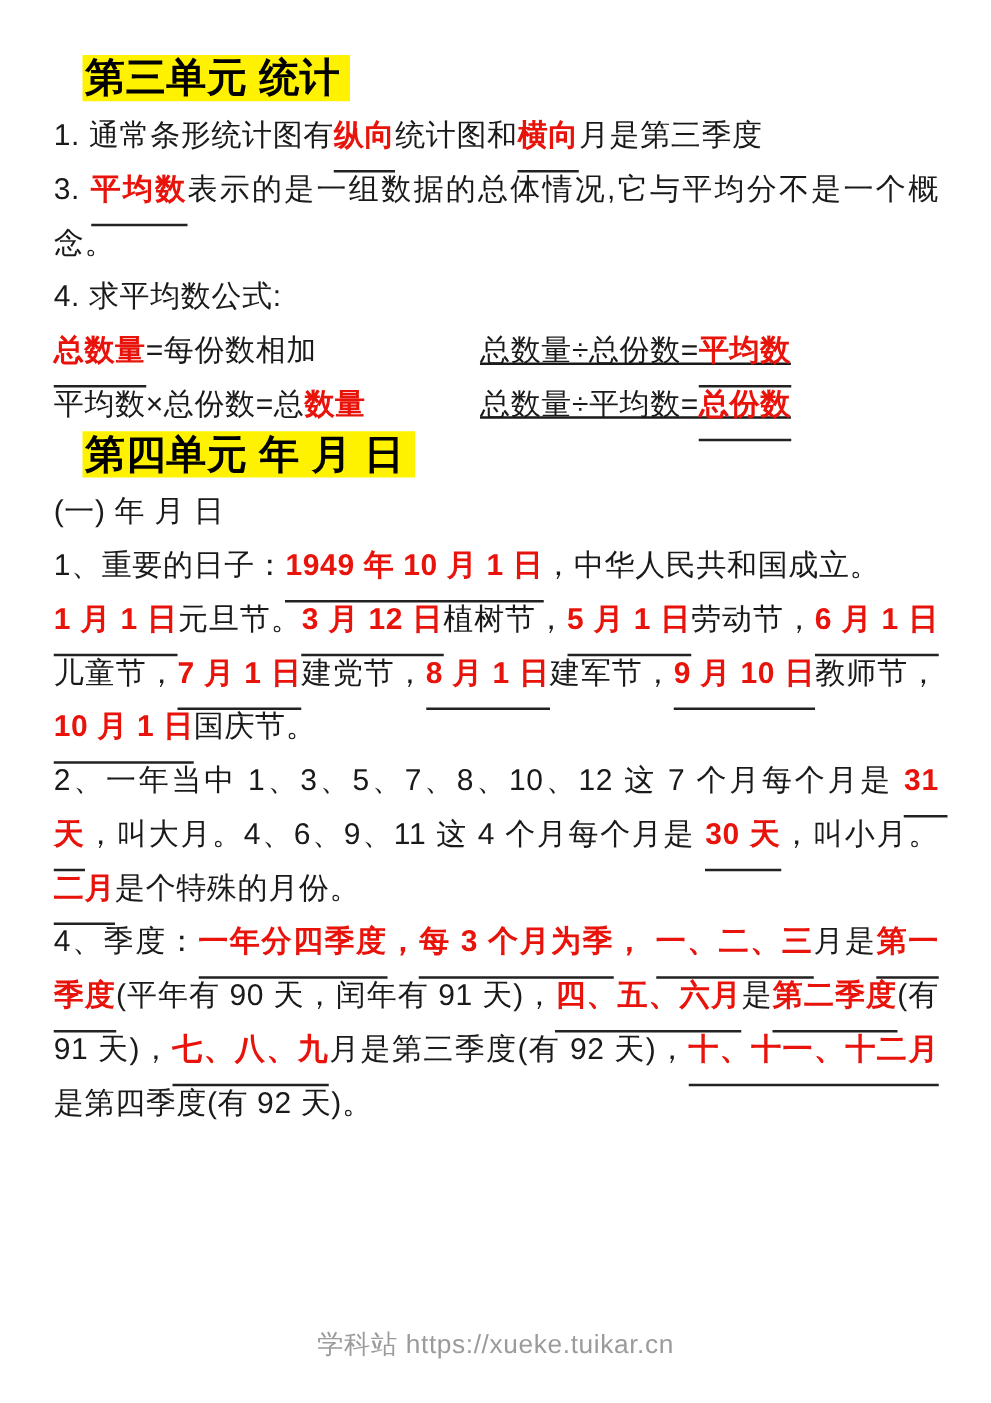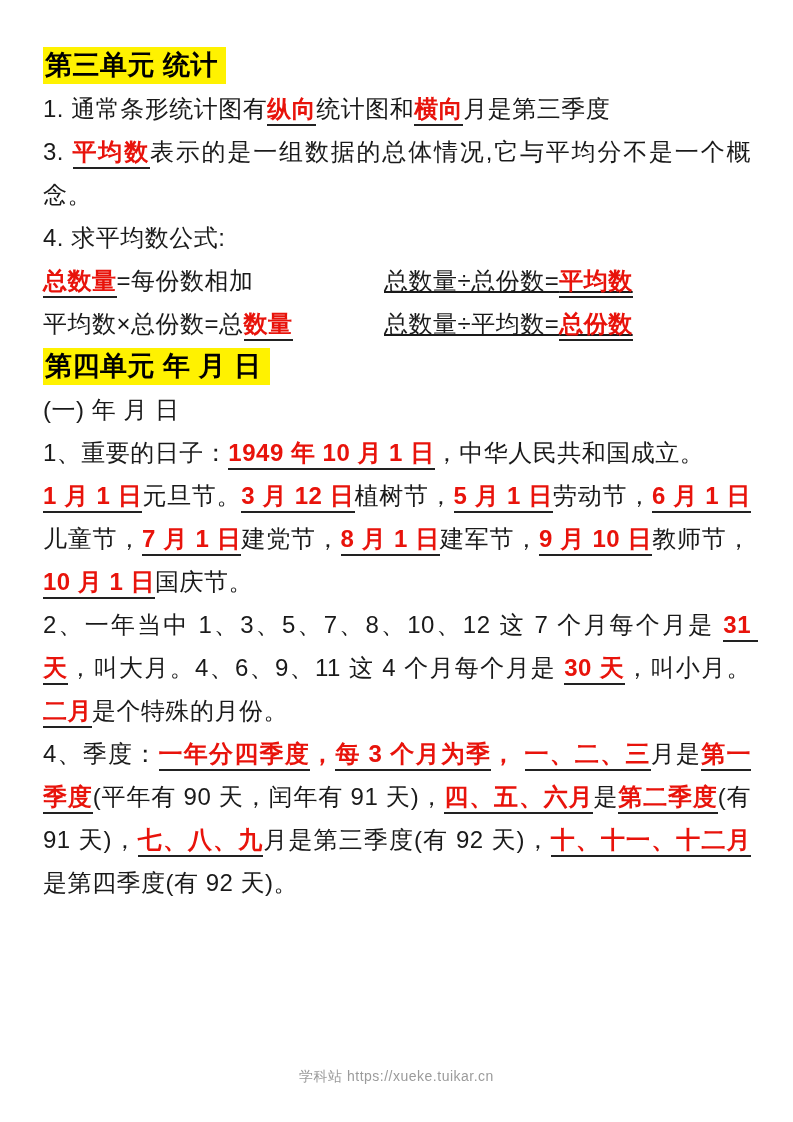--- a/index.html
+++ b/index.html
@@ -27,53 +27,54 @@
   }
   .para{
     margin:0;
     text-align:justify;
   }
   .heading-line{margin:0;}
   .heading{
     display:inline-block;
     background:var(--highlight);
     font-weight:bold;
-    font-size:27px;
+    font-size:32px;
     line-height:37px;
     padding:0 8px 0 2px;
     color:#000;
+    margin-left:23px;
   }
   .seg{white-space:pre-wrap;}
   .r{
     color:var(--red);
     font-weight:bold;
   }
   .ru{
     color:var(--red);
     font-weight:bold;
     border-bottom:2px solid var(--underline);
-    padding-bottom:2px;
+    padding-bottom:14px;
     margin-top:40px;
   }
   .formula-row{
     margin:0;
     white-space:nowrap;
   }
   .f-left{
     display:inline-block;
     width:341px;
     vertical-align:top;
   }
   .f-right{display:inline-block;vertical-align:top;text-decoration:underline;}
   .footer{
     position:absolute;
     left:0;right:0;
     top:1062px;
     text-align:center;
-    font-size:14px;
+    font-size:21px;
     line-height:28px;
     color:var(--footer-gray);
     letter-spacing:0.5px;
   }
 </style>
 </head>
 <body>
 
 <div class="page">
   <div class="doc" id="doc-content">

